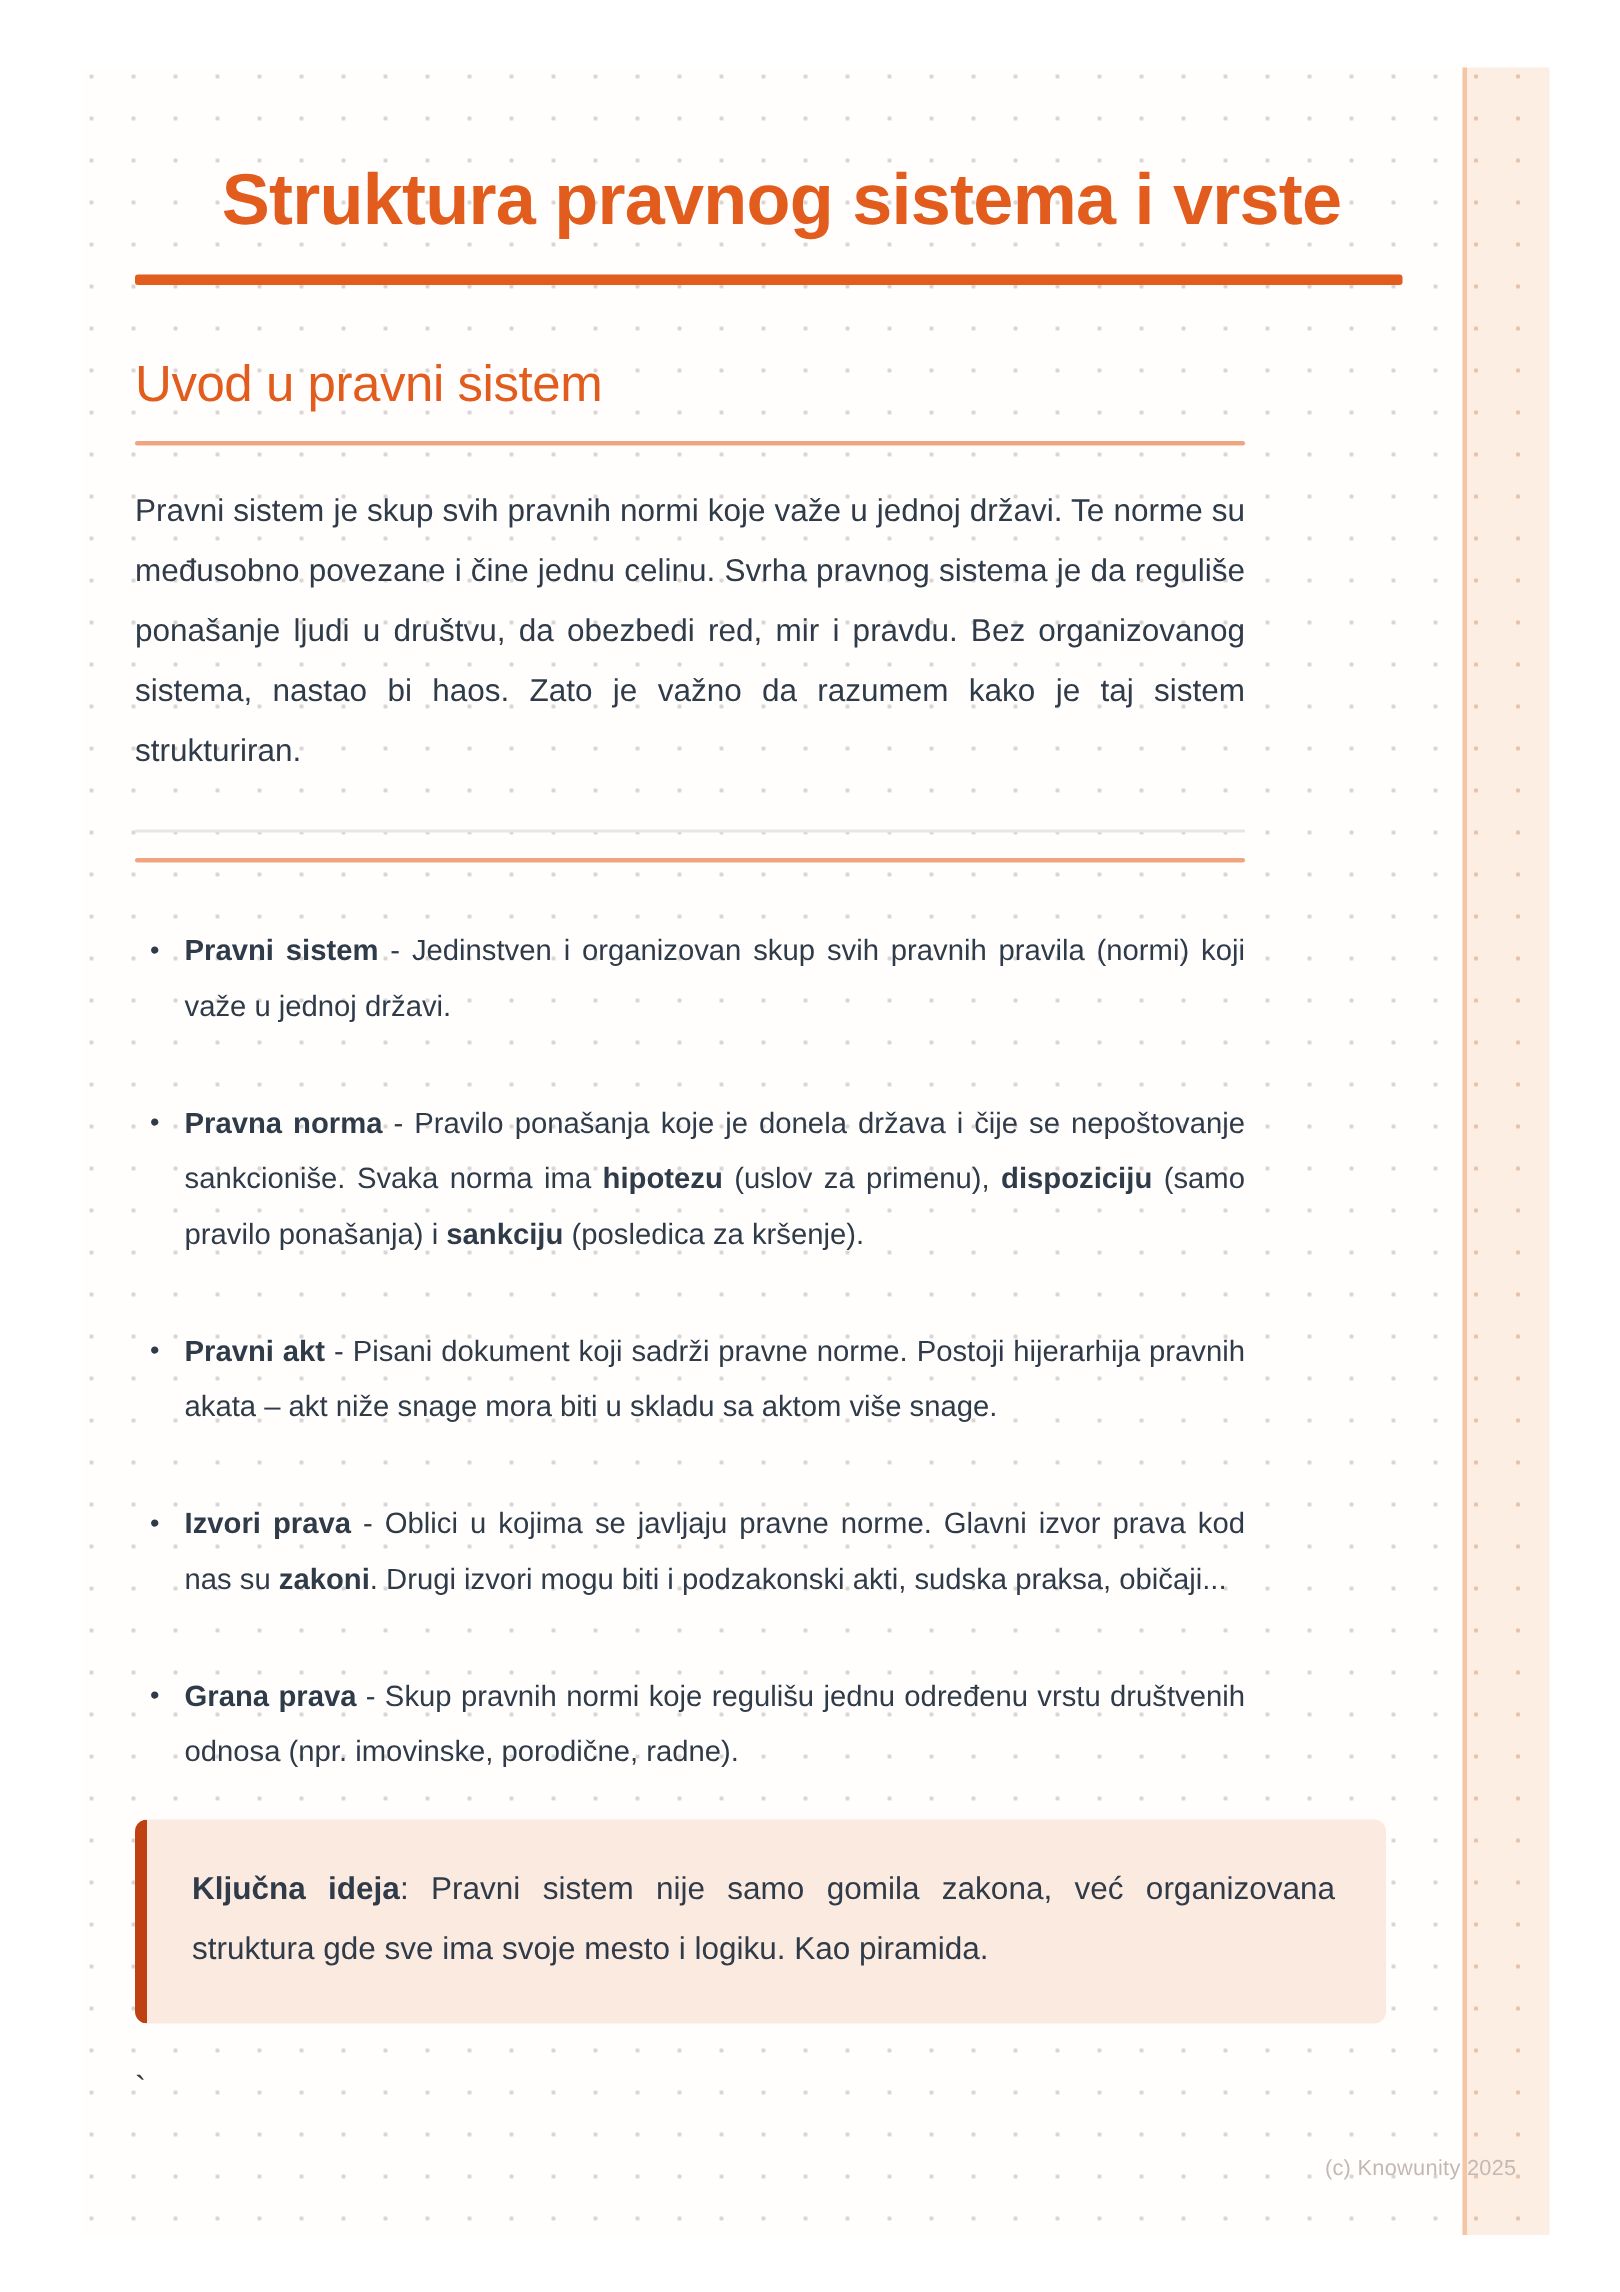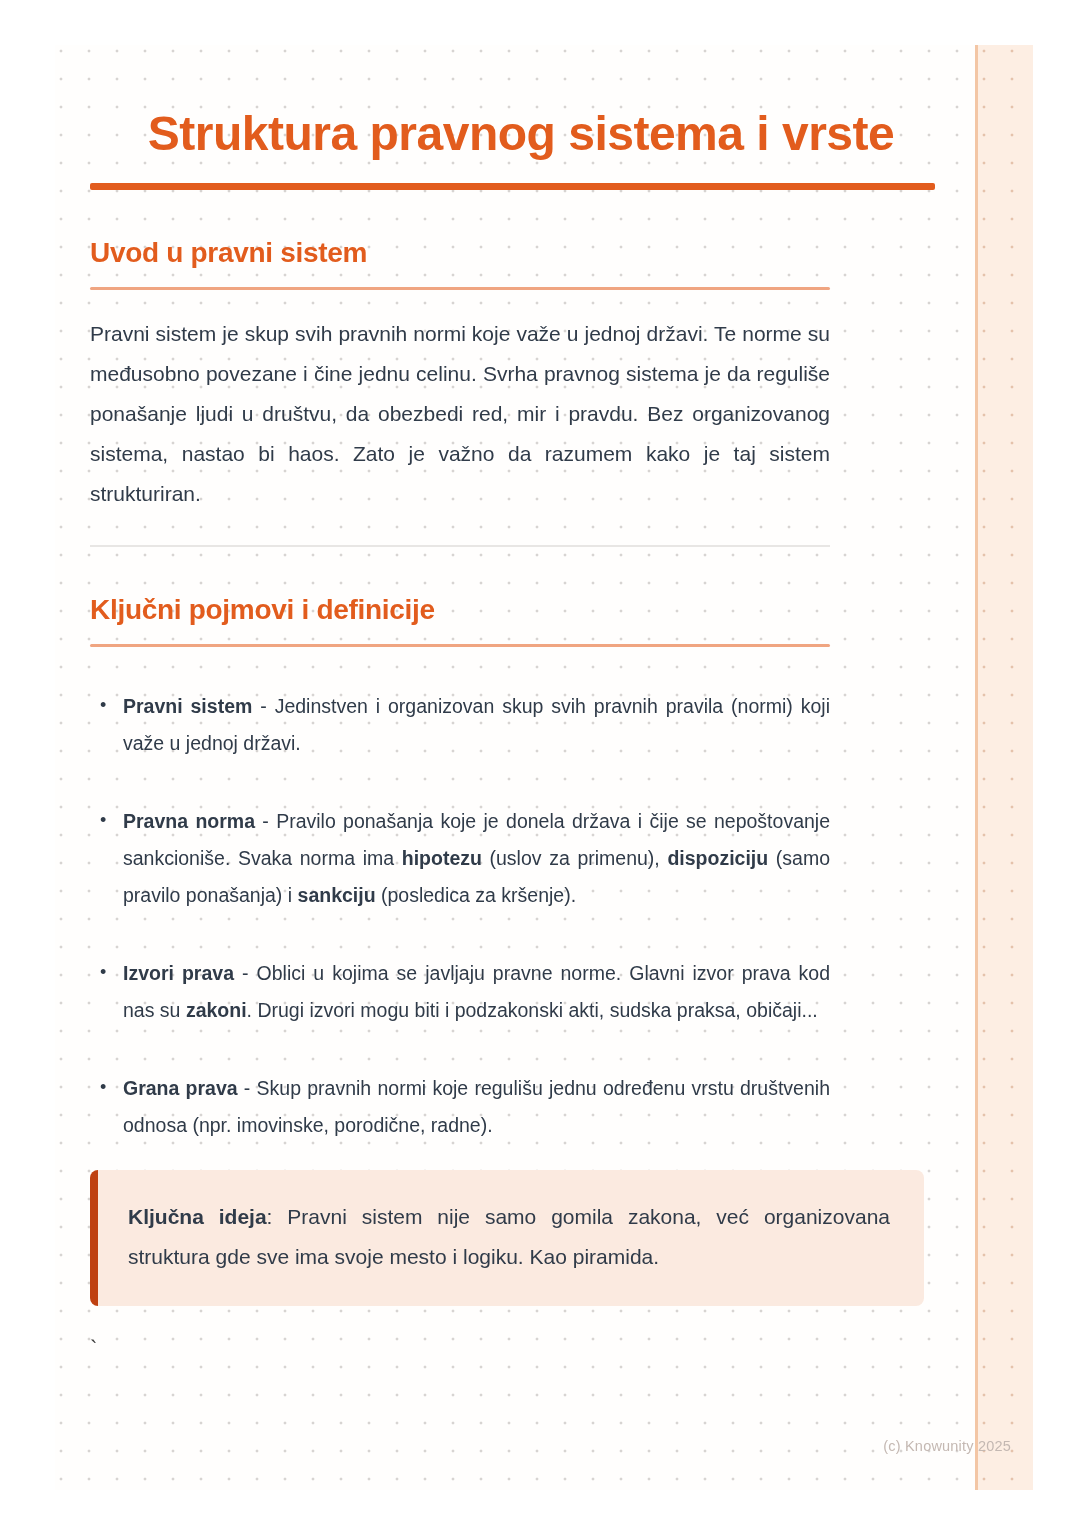--- a/index.html
+++ b/index.html
@@ -24,21 +24,21 @@
   .content{position:absolute;left:35px;top:0;width:740px;}
   h1{
     margin:52px 0 0;width:862px;
     color:var(--accent,#e25c1d);font-size:48px;font-weight:bold;
     line-height:1.55;letter-spacing:-0.5px;
   }
   h1 .tl{display:block;text-align:center;}
   .title-rule{width:845px;height:7px;background:var(--accent,#e25c1d);margin-top:12px;border-radius:2px;}
   h2{
     margin:46px 0 0;color:var(--accent,#e25c1d);
-    font-size:28px;font-weight:bold;line-height:1.2;letter-spacing:-0.3px;
+    font-size:34px;font-weight:normal;line-height:1.2;letter-spacing:-0.3px;
   }
   .h2-rule{width:740px;height:3px;background:var(--underline,#f0a581);margin-top:17px;border-radius:2px;}
   .para{
     margin:24px 0 0;font-size:21px;line-height:1.9;
     color:var(--text,#303b49);text-align:justify;
   }
   .divider{width:740px;height:2px;background:var(--divider,#e8e6e4);margin-top:32px;}
   ul.terms{list-style:none;margin:28px 0 0;padding:0;}
   ul.terms li{
     position:relative;padding-left:33px;margin-bottom:13px;
@@ -76,25 +76,25 @@
 
     <section>
       <h2>Uvod u pravni sistem</h2>
       <div class="h2-rule"></div>
       <p class="para">Pravni sistem je skup svih pravnih normi koje važe u jednoj državi. Te norme su međusobno povezane i čine jednu celinu. Svrha pravnog sistema je da reguliše ponašanje ljudi u društvu, da obezbedi red, mir i pravdu. Bez organizovanog sistema, nastao bi haos. Zato je važno da razumem kako je taj sistem strukturiran.</p>
     </section>
 
     <div class="divider"></div>
 
     <section>
-      <h2>Ključni pojmovi i definicije</h2>
       <div class="h2-rule"></div>
       <ul class="terms">
           <li><span class="b">Pravni sistem</span><span> - Jedinstven i organizovan skup svih pravnih pravila (normi) koji važe u jednoj državi.</span></li>
           <li><span class="b">Pravna norma</span><span> - Pravilo ponašanja koje je donela država i čije se nepoštovanje sankcioniše. Svaka norma ima </span><span class="b">hipotezu</span><span> (uslov za primenu), </span><span class="b">dispoziciju</span><span> (samo pravilo ponašanja) i </span><span class="b">sankciju</span><span> (posledica za kršenje).</span></li>
+          <li><span class="b">Pravni akt</span><span> - Pisani dokument koji sadrži pravne norme. Postoji hijerarhija pravnih akata – akt niže snage mora biti u skladu sa aktom više snage.</span></li>
           <li><span class="b">Izvori prava</span><span> - Oblici u kojima se javljaju pravne norme. Glavni izvor prava kod nas su </span><span class="b">zakoni</span><span>. Drugi izvori mogu biti i podzakonski akti, sudska praksa, običaji...</span></li>
           <li><span class="b">Grana prava</span><span> - Skup pravnih normi koje regulišu jednu određenu vrstu društvenih odnosa (npr. imovinske, porodične, radne).</span></li>
         </ul>
     </section>
 
     <div class="callout">
       <p class="para"><span class="b">Ključna ideja</span><span>: Pravni sistem nije samo gomila zakona, već organizovana struktura gde sve ima svoje mesto i logiku. Kao piramida.</span></p>
     </div>
 
     <div class="stray">`</div>

